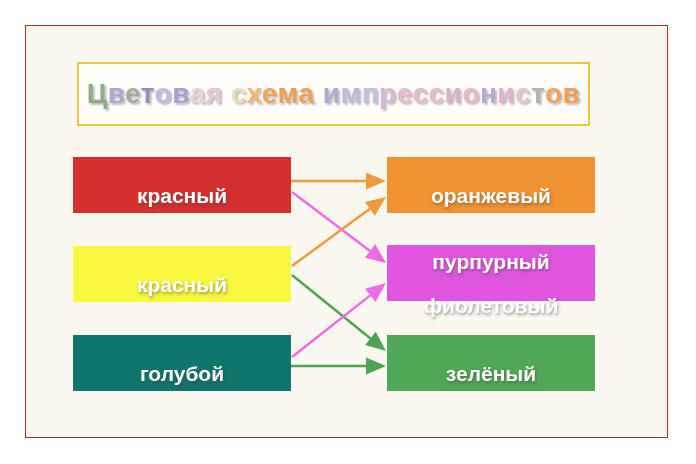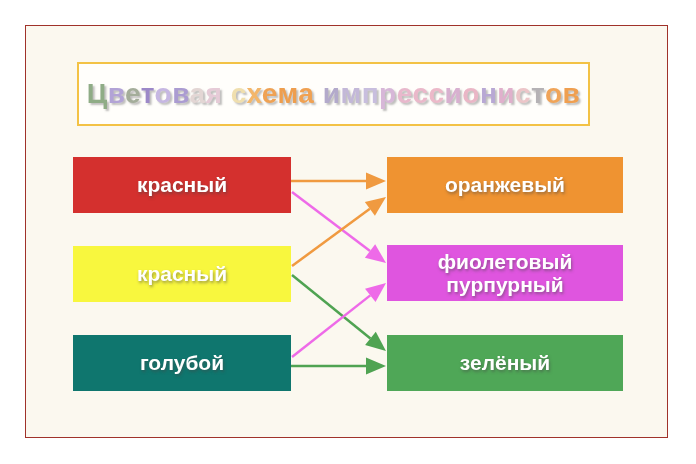--- a/index.html
+++ b/index.html
@@ -19,23 +19,23 @@
   .title{
     margin:0;font-size:28px;font-weight:bold;letter-spacing:0.5px;
     white-space:pre;
   }
   .title span{text-shadow:2px 2px 2px rgba(110,110,110,0.45);}
   .cbox{
     position:absolute;display:flex;align-items:center;justify-content:center;
     flex-direction:column;color:#ffffff;font-weight:bold;font-size:21px;
     text-shadow:1px 2px 3px rgba(70,70,70,0.5);text-align:center;
   }
-  .cbox .line{line-height:1.1;}
+  .cbox .line{line-height:1.1;margin-top:21px;}
   .cbox.left{left:47px;width:218px;height:56px;}
-  .cbox.right{left:361px;width:236px;height:56px;}
+  .cbox.right{left:361px;width:208px;height:56px;}
   #arrow-layer{
     position:absolute;left:0;top:0;width:696px;height:464px;pointer-events:none;
   }
 </style>
 </head>
 <body>
 
 <div class="panel">
   <div class="title-box">
     <h1 class="title" id="title"><span style="color: rgb(143, 172, 134);">Ц</span><span style="color: rgb(178, 163, 214);">в</span><span style="color: rgb(164, 173, 154);">е</span><span style="color: rgb(156, 136, 200);">т</span><span style="color: rgb(198, 183, 226);">о</span><span style="color: rgb(171, 156, 209);">в</span><span style="color: rgb(227, 214, 212);">а</span><span style="color: rgb(230, 203, 215);">я</span><span> </span><span style="color: rgb(240, 223, 174);">с</span><span style="color: rgb(243, 182, 106);">х</span><span style="color: rgb(239, 162, 84);">е</span><span style="color: rgb(238, 158, 78);">м</span><span style="color: rgb(240, 161, 82);">а</span><span> </span><span style="color: rgb(179, 170, 203);">и</span><span style="color: rgb(195, 184, 216);">м</span><span style="color: rgb(200, 190, 222);">п</span><span style="color: rgb(215, 183, 216);">р</span><span style="color: rgb(232, 184, 204);">е</span><span style="color: rgb(234, 184, 202);">с</span><span style="color: rgb(236, 185, 201);">с</span><span style="color: rgb(216, 176, 208);">и</span><span style="color: rgb(234, 182, 198);">о</span><span style="color: rgb(184, 168, 212);">н</span><span style="color: rgb(224, 176, 204);">и</span><span style="color: rgb(236, 197, 200);">с</span><span style="color: rgb(181, 178, 181);">т</span><span style="color: rgb(240, 164, 88);">о</span><span style="color: rgb(239, 159, 80);">в</span></h1>
@@ -49,22 +49,22 @@
       </div>
       <div class="cbox left" style="background: #0f766e; top: 309px;">
         <div class="line">голубой</div>
       </div>
     </div>
   <div id="right-col">
       <div class="cbox right" style="background: rgb(239, 147, 49); top: 131px;">
         <div class="line">оранжевый</div>
       </div>
       <div class="cbox right" style="background: rgb(223, 85, 223); top: 219px;">
+        <div class="line">пурпурный</div>
         <div class="line">фиолетовый</div>
-        <div class="line">пурпурный</div>
       </div>
       <div class="cbox right" style="background: rgb(79, 167, 87); top: 309px; justify-content: center;">
         <div class="line">зелёный</div>
       </div>
     </div>
 </div>
 <svg id="arrow-layer" viewBox="0 0 696 464">
     <line x1="291" y1="181" x2="366" y2="181" stroke="#f09a40" stroke-width="2.5"></line>
     <polygon points="386,181 366,189.5 366,172.5" fill="#f09a40"></polygon>
     <line x1="292" y1="192" x2="370.04083903318025" y2="250.94574012080636" stroke="#ee6ae8" stroke-width="2.5"></line>

